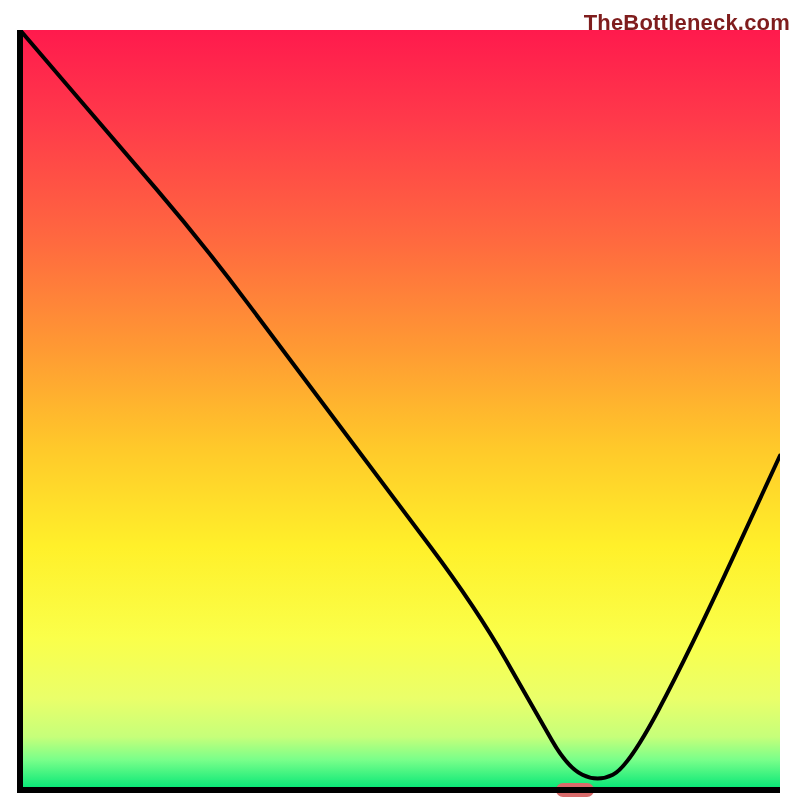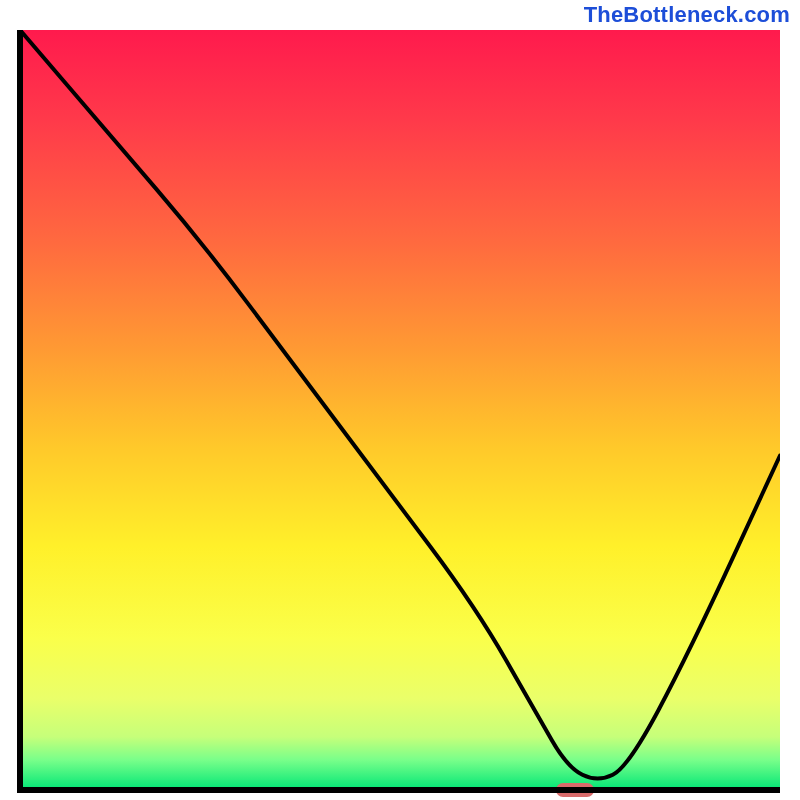--- a/index.html
+++ b/index.html
@@ -10,25 +10,25 @@
     background: #fff;
     font-family: Arial, Helvetica, sans-serif;
   }
   .chart-outer {
     position: relative;
     width: 800px;
     height: 800px;
   }
   .watermark {
     position: absolute;
-    top: 2px;
+    top: 10px;
     right: 10px;
     font-size: 22px;
     font-weight: bold;
-    color: #1d4ed8;
+    color: #7f1d1d;
     letter-spacing: 0.2px;
   }
   .plot-area {
     position: absolute;
     left: 20px;
     top: 30px;
     width: 760px;
     height: 760px;
     box-sizing: border-box;
   }

